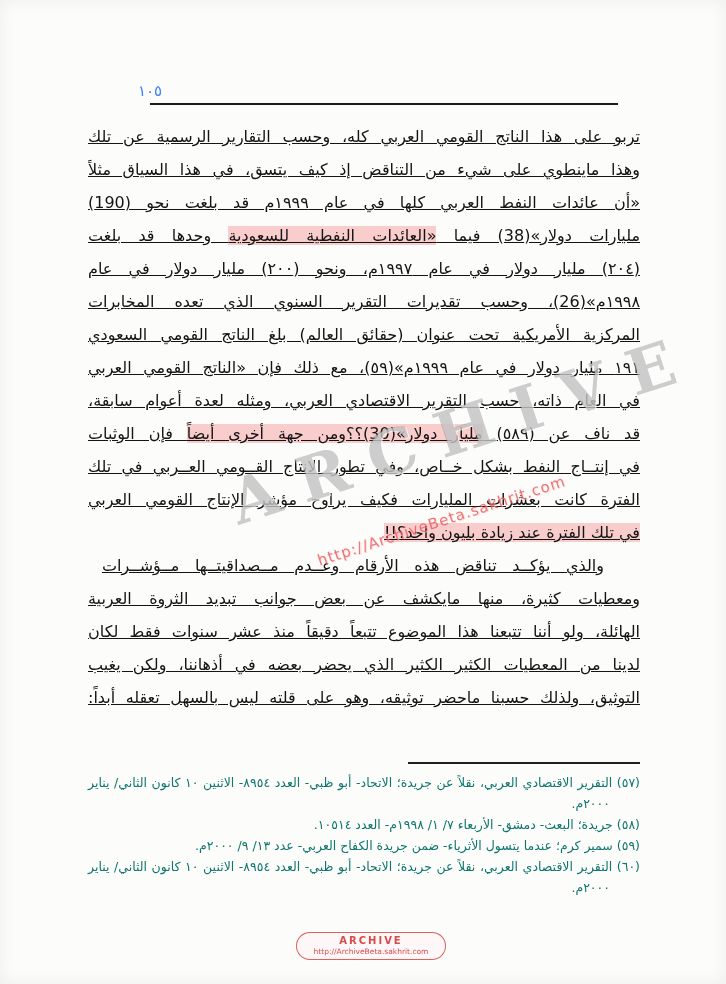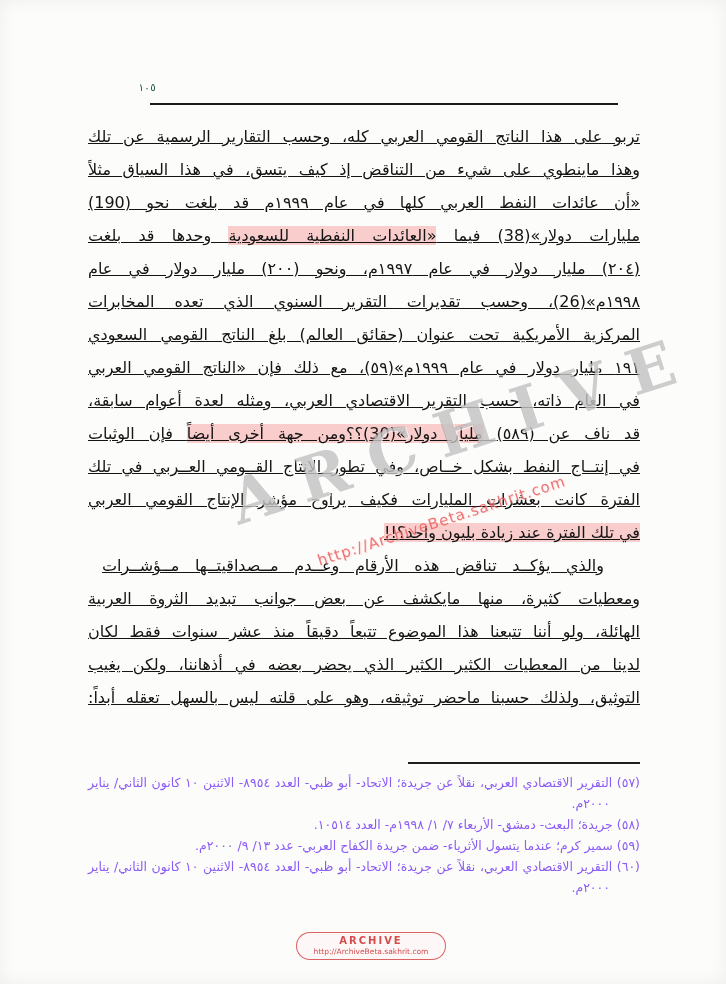--- a/index.html
+++ b/index.html
@@ -9,21 +9,21 @@
     margin:0 auto;
     background:#fcfcfa;
     overflow:hidden;
     direction:rtl;
     font-family:"DejaVu Sans",sans-serif;
     color:#141414;
     box-shadow:inset 0 0 18px rgba(0,0,0,0.06);
   }
   .page-number{
     position:absolute;top:82px;left:138px;
-    font-size:10px;letter-spacing:2px;color:#14532d;font-family:Liberation Mono, monospace;
+    font-size:15px;letter-spacing:2px;color:#3b82f6;
   }
   .header-rule{
     position:absolute;top:103px;left:150px;width:468px;height:2px;
     background:#1a1a1a;
   }
   .body-text{
     position:absolute;top:120px;right:86px;width:552px;
     font-size:16px;line-height:33px;
     text-rendering:optimizeLegibility;
   }
@@ -44,21 +44,21 @@
   }
   .hl{
     background:rgba(243,140,140,0.42);
   }
   .footnote-rule{
     position:absolute;top:762px;right:86px;width:232px;height:2px;
     background:#1f1f1f;
   }
   .footnotes{
     position:absolute;top:772px;right:86px;width:552px;
-    font-size:12.5px;line-height:21px;color:#8b5cf6;
+    font-size:12.5px;line-height:21px;color:#0f766e;
   }
   .footnote{
     padding-right:30px;
     text-indent:-30px;
     text-align:justify;
   }
   
   .wm-archive{
     position:absolute;left:232px;top:468px;
     transform:rotate(-18deg);transform-origin:0 50%;

